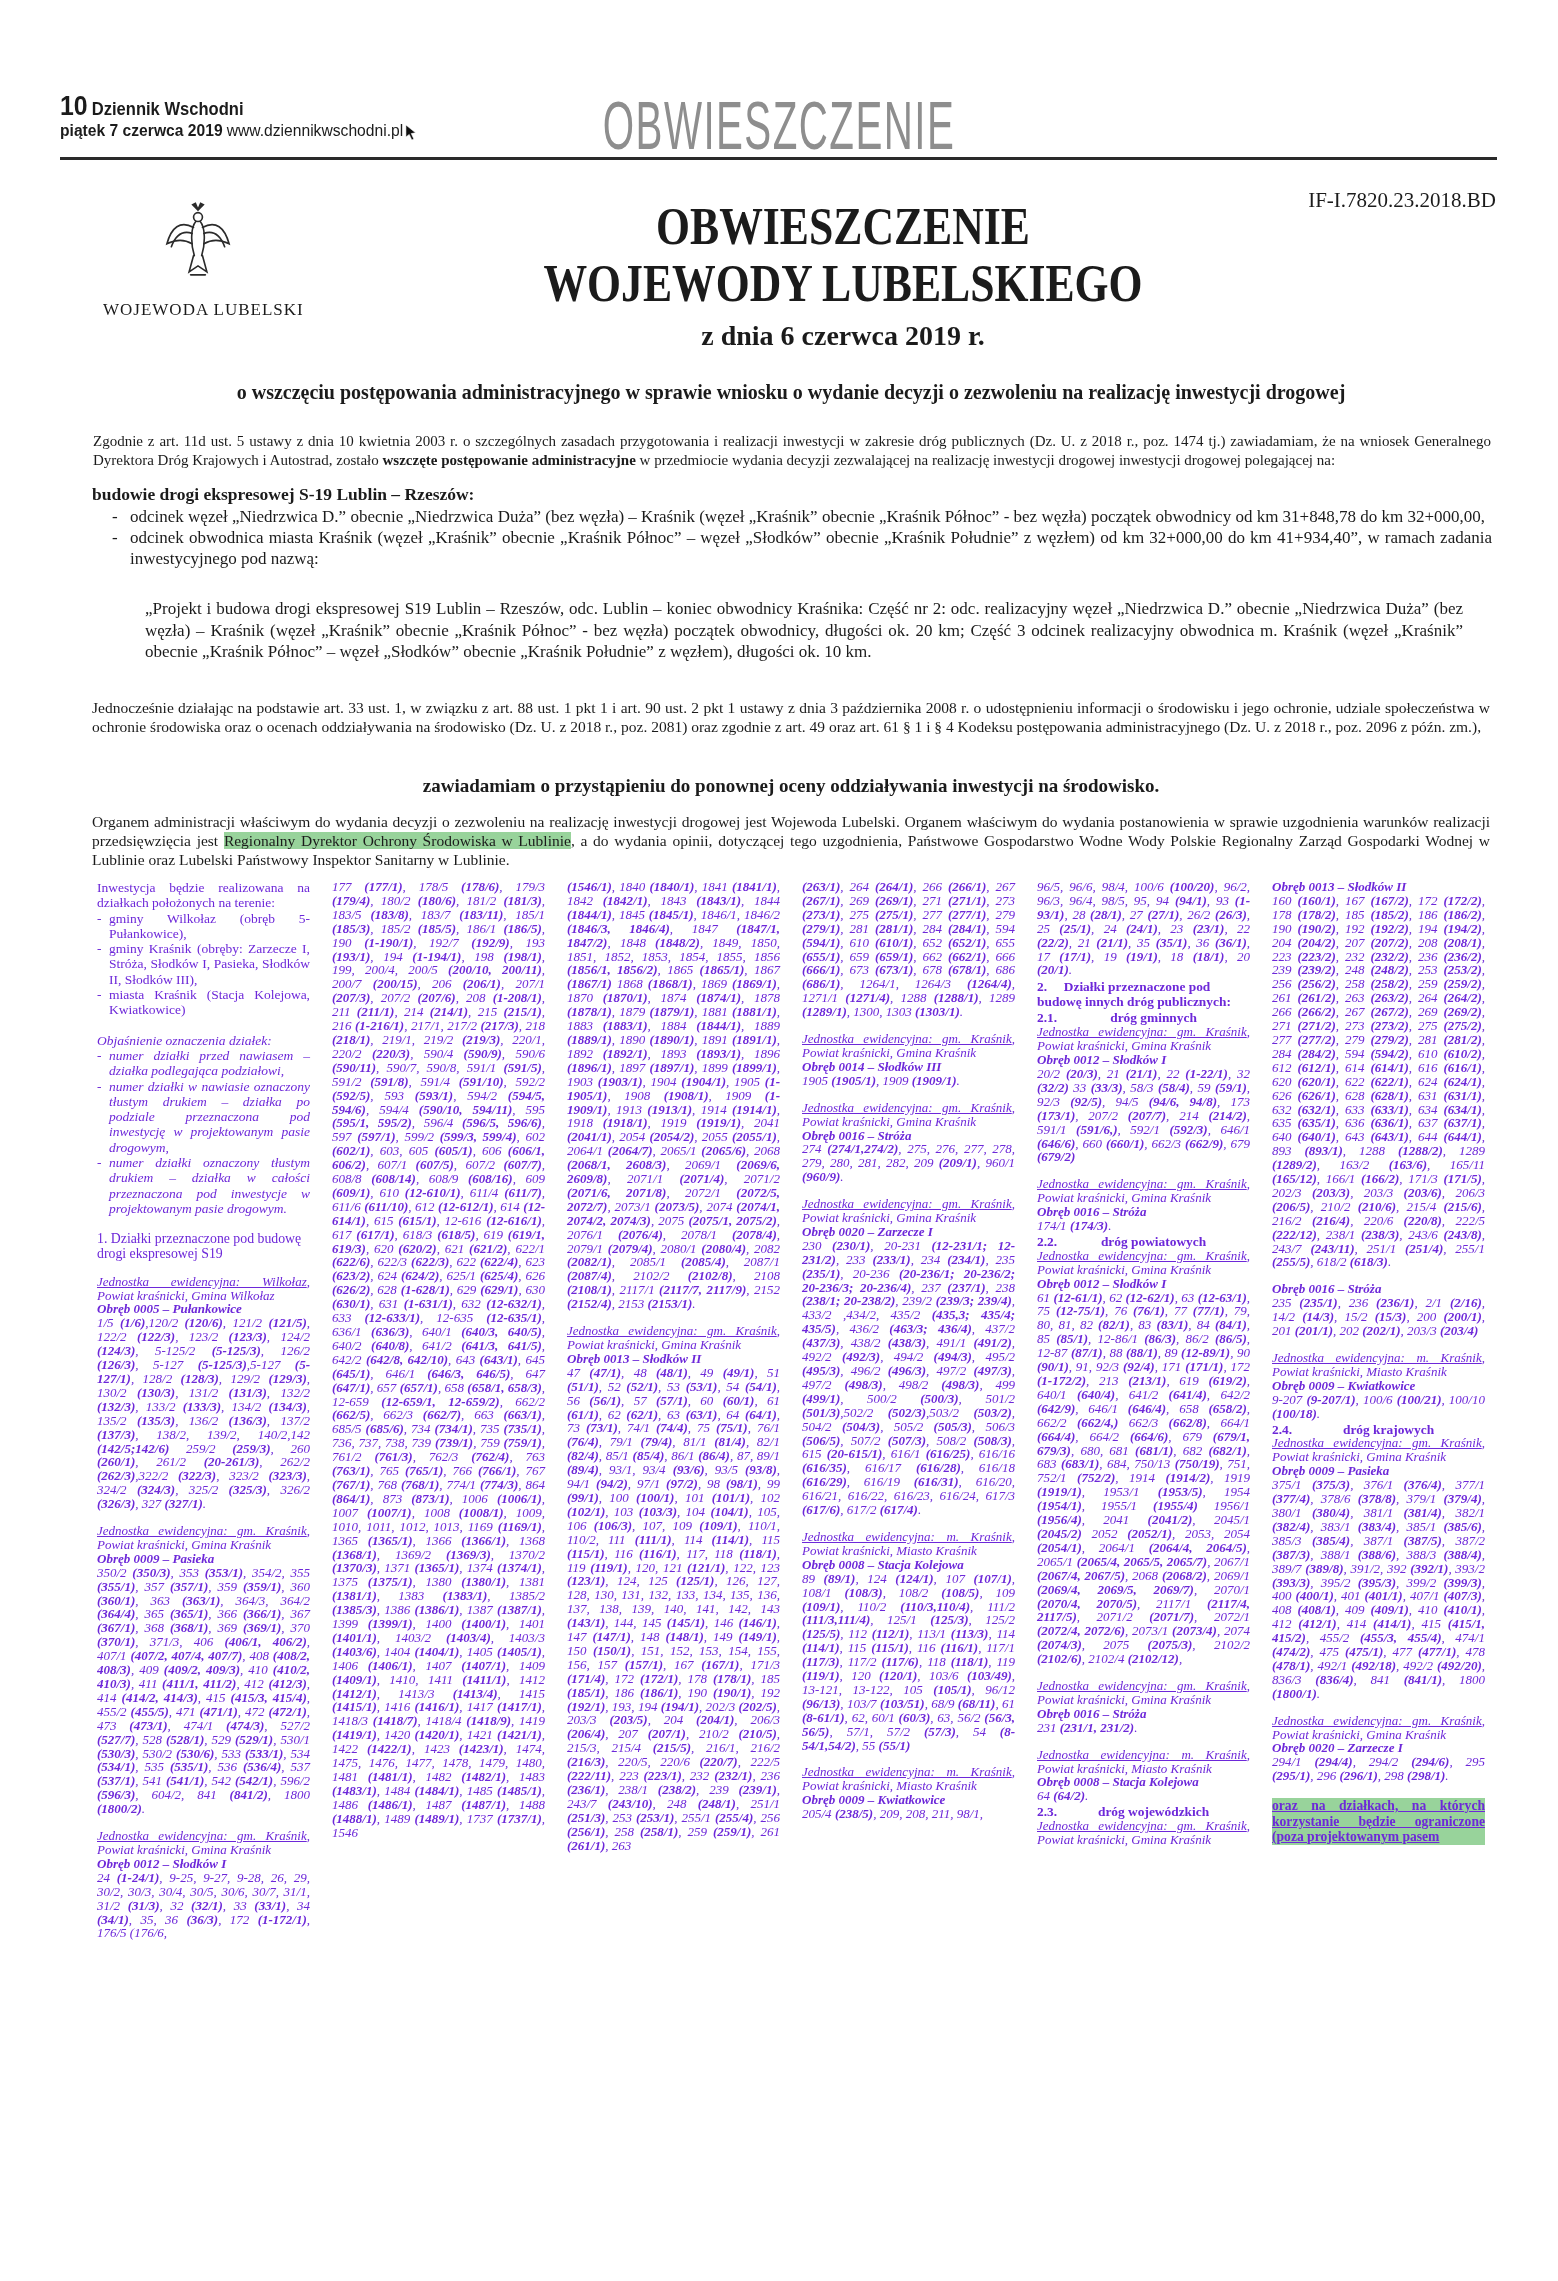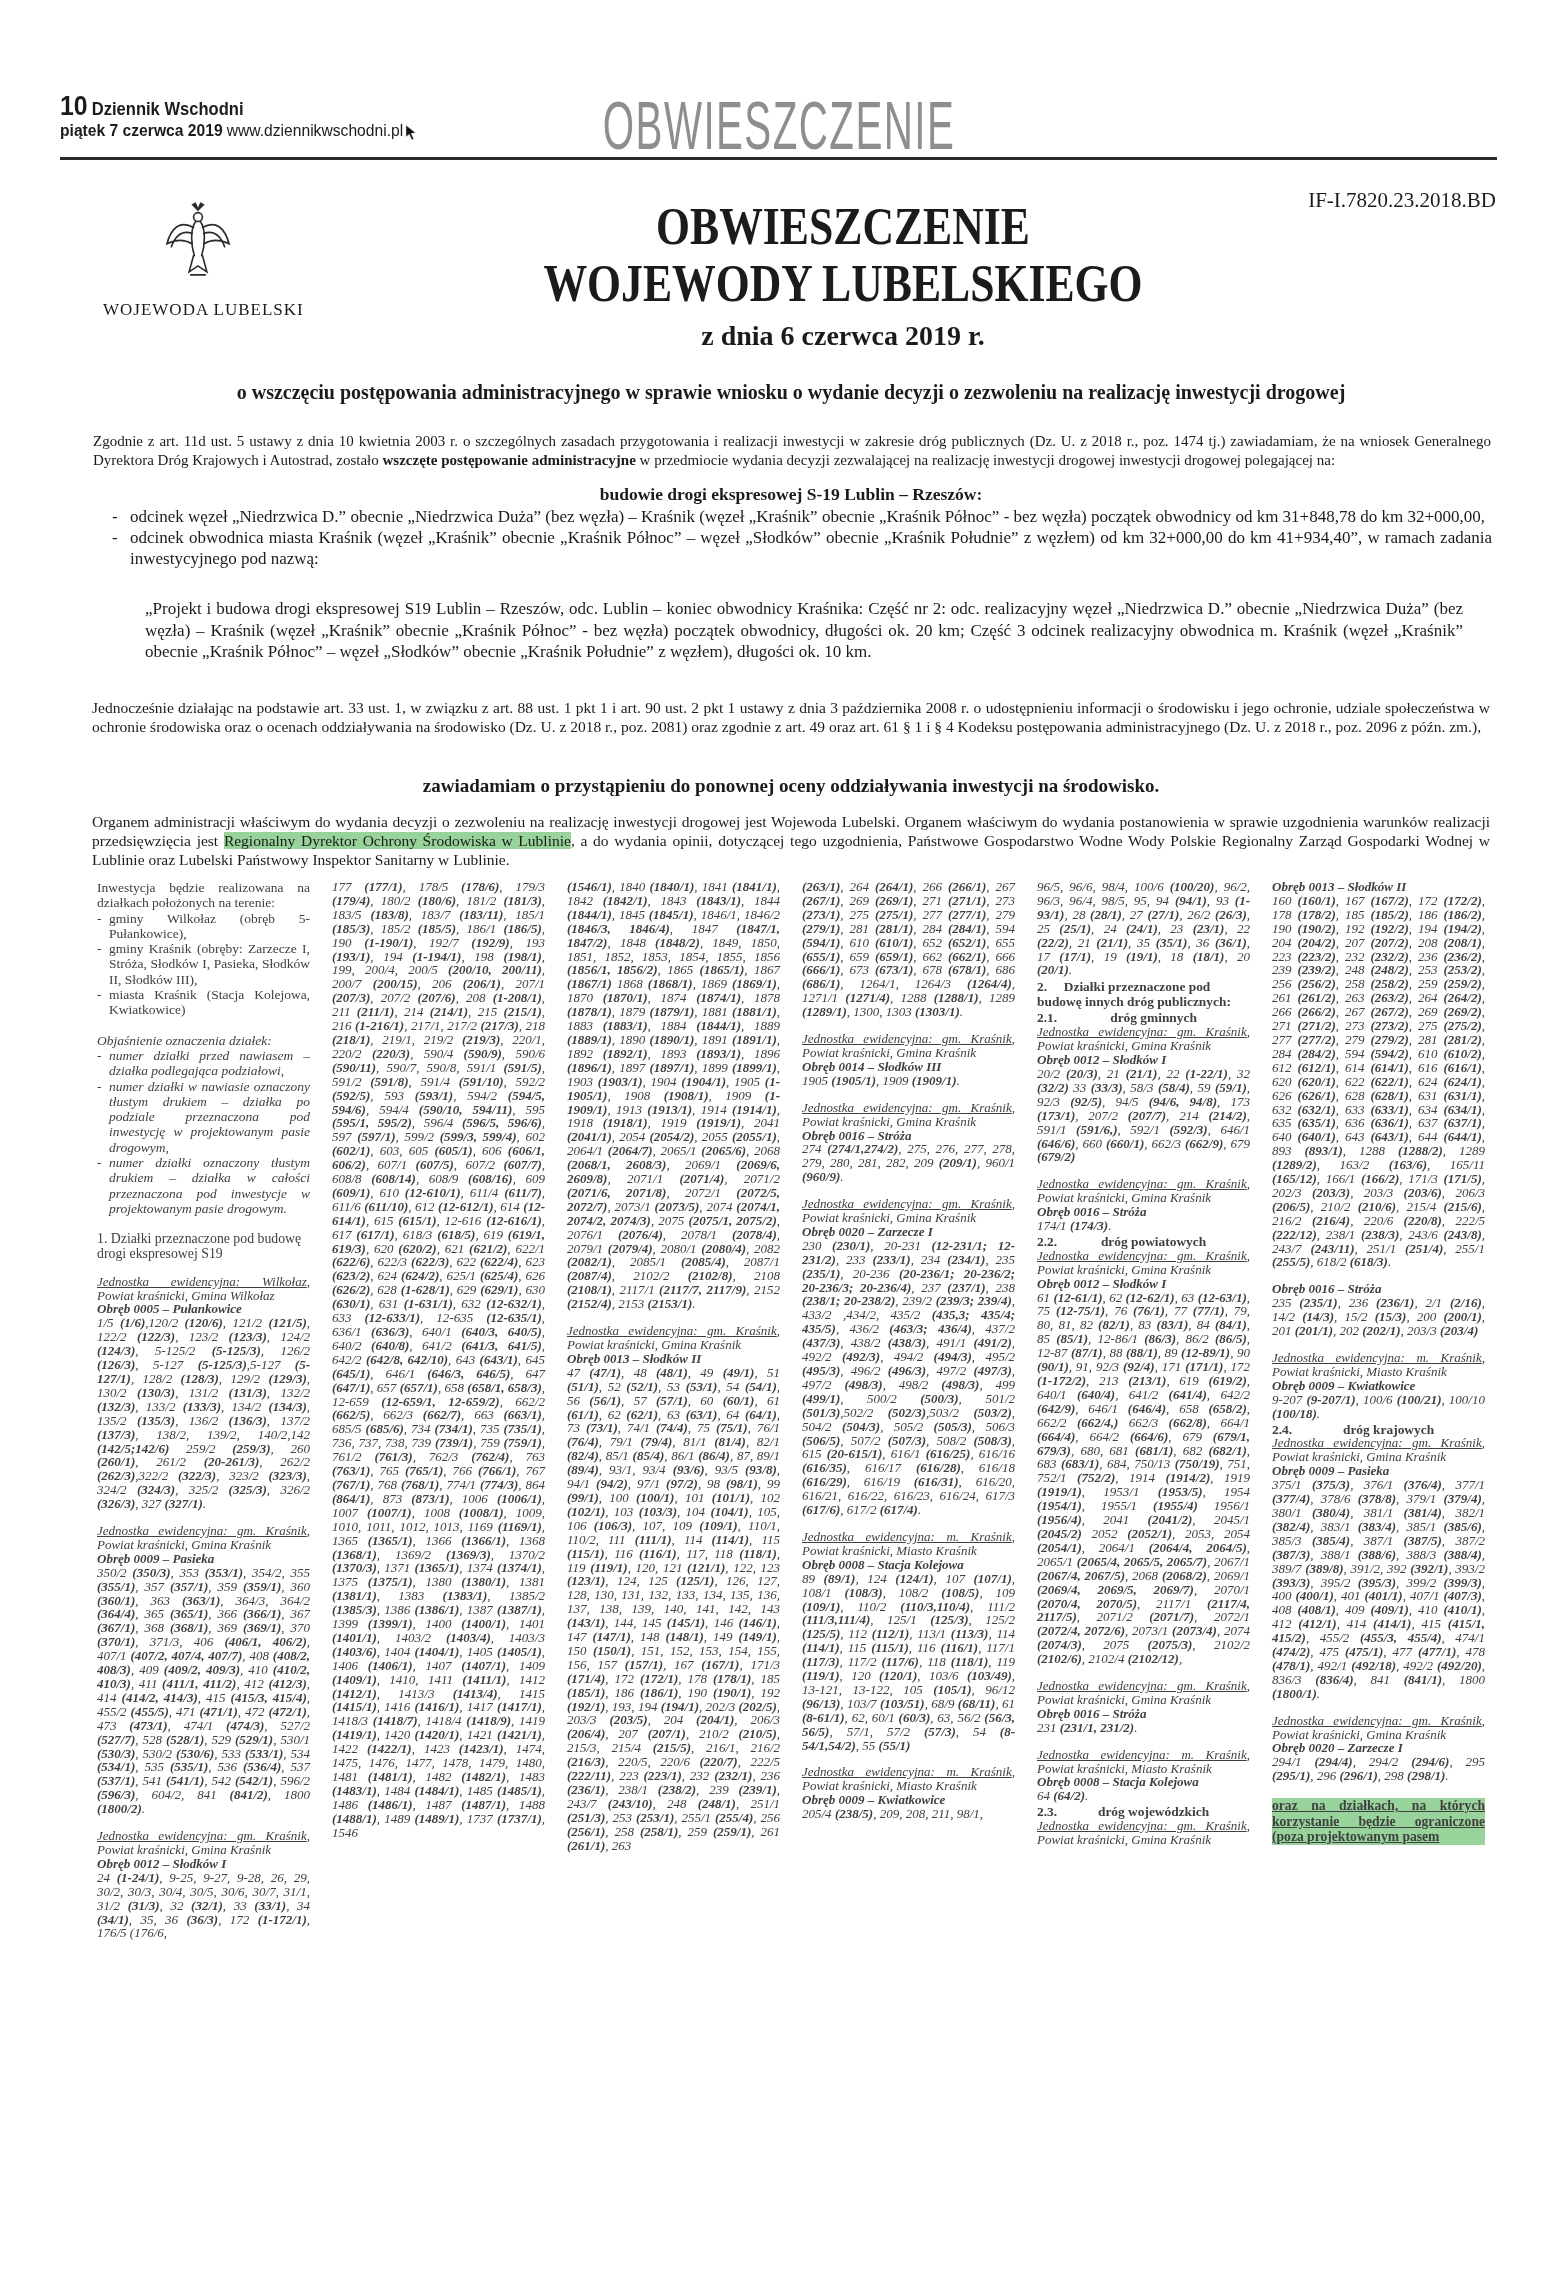--- a/index.html
+++ b/index.html
@@ -25,40 +25,40 @@
   .crest svg{display:block;margin:0 auto;}
   .crest-label{margin-top:8px;font-size:17px;letter-spacing:1px;white-space:nowrap;}
   .title-block{position:absolute;left:196px;top:198px;width:1294px;text-align:center;}
   .t1{font-size:52px;font-weight:bold;line-height:57px;transform:scaleX(.84);transform-origin:center;}
   .t2{font-size:28px;font-weight:bold;margin-top:8px;}
   
   .subject{position:absolute;left:92px;top:381px;width:1398px;text-align:center;
            font-weight:bold;font-size:20px;}
   .intro{position:absolute;left:77px;top:416px;width:1398px;margin:16px;
          font-size:15px;line-height:19px;text-align:justify;}
-  .roadhead{position:absolute;left:92px;top:484px;width:1398px;text-align:center;
+  .roadhead{position:absolute;left:92px;top:484px;width:1398px;text-align:left;
             font-weight:bold;font-size:17.5px;font-family:Liberation Serif, serif;}
   .bullets{position:absolute;left:112px;top:506px;width:1380px;font-size:17px;line-height:21px;}
   .bullet{display:flex;}
   .bullet .dash{flex:0 0 18px;}
   .bullet .btext{flex:1;text-align:justify;}
   .project{position:absolute;left:145px;top:598px;width:1318px;margin:0;
            font-size:17px;line-height:21.5px;text-align:justify;}
   .legal{position:absolute;left:92px;top:698px;width:1398px;margin:0;
          font-size:15.5px;line-height:19px;text-align:justify;}
   .announce{position:absolute;left:92px;top:775px;width:1398px;text-align:center;
             font-weight:bold;font-size:19px;}
   .authority{position:absolute;left:92px;top:812px;width:1398px;margin:0;
              font-size:15.5px;line-height:19px;text-align:justify;}
   .hl-green{background:#98d39b;}
   
   .columns{position:absolute;left:97px;top:880px;width:1390px;height:1340px;
            display:flex;gap:22px;overflow:hidden;}
   .col{flex:0 0 213px;width:213px;font-style:italic;font-size:13px;line-height:13.9px;
-       text-align:justify;color:#404040;}
+       text-align:justify;color:#6d28d9;}
   .blk{margin:0;}
   .list b{font-weight:bold;}
   .obreb{font-weight:bold;}
   .unit{margin-top:13px;}
   .list + .obreb{margin-top:13px;}
   .head{font-style:normal;font-weight:normal;font-size:13.8px;line-height:15.2px;
         margin:15px 0 13px;text-align:left;}
   .dashes{font-style:normal;font-size:13.5px;line-height:15.3px;}
   .dashes.ital{font-style:italic;margin-top:15px;}
   .dashes .lead{text-align:justify;}

